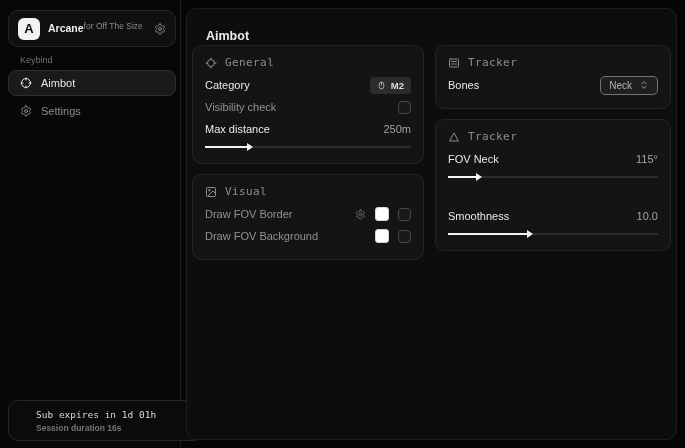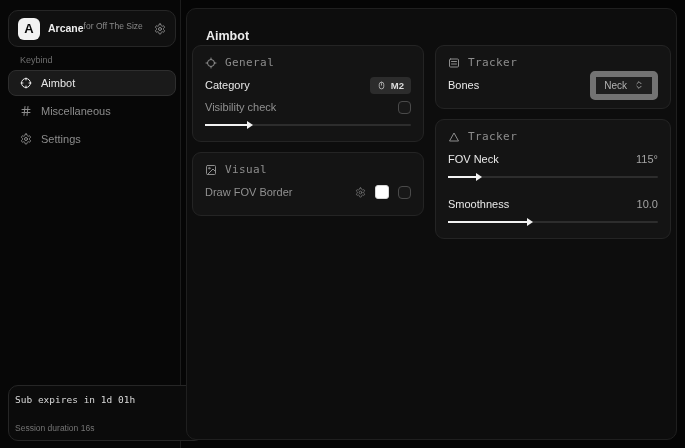--- a/index.html
+++ b/index.html
@@ -23,23 +23,23 @@
   .logo-sub{font-size:8.5px;color:#8a8a8a;}
   .logo-gear{margin-left:auto;color:#8a8a8a;cursor:pointer;}
   .category{position:absolute;left:20px;top:55px;font-size:9px;color:#6e6e6e;}
   .nav{position:absolute;left:8px;top:70px;width:168px;display:flex;
     flex-direction:column;gap:2px;}
   .nav-item{height:26px;box-sizing:border-box;display:flex;align-items:center;
     gap:9px;padding:0 11px;border-radius:8px;border:1px solid transparent;
     color:#8c8c8c;font-size:11px;cursor:pointer;}
   .nav-item.active{background:#1a1a1a;border-color:#2e2e2e;color:#e6e6e6;}
   .footer-card{position:absolute;left:8px;bottom:7px;width:196px;box-sizing:border-box;
-    background:#0b0b0b;border:1px solid #262626;border-radius:10px;padding:8px 6px 7px;}
+    background:#0b0b0b;border:1px solid #262626;border-radius:10px;padding:8px 27px 7px;}
   .footer-expiry{font-family:"DejaVu Sans Mono",monospace;font-size:9.5px;color:#d9d9d9;}
-  .footer-session{font-size:8.5px;font-weight:normal;color:#757575;margin-top:18px;}
+  .footer-session{font-size:8.5px;font-weight:bold;color:#757575;margin-top:3px;}
   
   .main{position:absolute;left:186px;top:8px;width:491px;height:432px;
     box-sizing:border-box;background:#0d0d0d;border:1px solid #1f1f1f;border-radius:10px;}
   .main-title{position:absolute;left:19px;top:20px;font-size:12.5px;
     font-weight:bold;color:#ececec;}
   .col{position:absolute;top:36px;display:flex;flex-direction:column;gap:10px;}
   .col-left{left:5px;width:232px;}
   .col-right{left:248px;width:236px;}
   .card{box-sizing:border-box;background:#141414;border:1px solid #242424;
     border-radius:9px;padding:10px 12px 12px;}
@@ -49,35 +49,35 @@
   .row{display:flex;align-items:center;justify-content:space-between;height:22px;}
   .lbl-dim{font-size:11px;color:#919191;}
   .lbl-strong{font-size:11px;font-weight:400;color:#e9e9e9;}
   .val{font-size:11px;color:#a3a3a3;}
   .checkbox{width:13px;height:13px;box-sizing:border-box;border:1.5px solid #4a4a4a;
     border-radius:4px;background:#181818;cursor:pointer;}
   .badge{display:flex;align-items:flex-start;gap:5px;background:#2c2c2c;border-radius:4px;
     padding:3px 7px;color:#dcdcdc;font-size:9.5px;font-weight:600;cursor:pointer;}
   .badge svg{color:#cfcfcf;}
   .select-btn{display:flex;align-items:center;gap:7px;background:#1f1f1f;
-    border:6px solid #737373;border-radius:5px;padding:3px 8px;color:#b3b3b3;
+    border:1px solid #737373;border-radius:5px;padding:3px 8px;color:#b3b3b3;
     font-size:10px;cursor:pointer;}
   .row-icons{display:flex;align-items:center;gap:9px;}
   .gear-small{color:#6f6f6f;cursor:pointer;}
   .swatch{width:12px;height:12px;border-radius:3px;cursor:pointer;
     border:1px solid #d8d8d8;}
   .slider{position:relative;height:9px;margin-top:2px;cursor:pointer;}
   .slider .track{position:absolute;left:0;right:0;top:3.5px;height:2px;
     background:#2d2d2d;border-radius:1px;}
   .slider .fill{position:absolute;left:0;top:3.5px;height:2px;background:#f2f2f2;}
   .slider .fill::after{content:"";position:absolute;right:-5px;top:50%;
     transform:translateY(-50%);
     border-left:6px solid #f2f2f2;border-top:4px solid transparent;
     border-bottom:4px solid transparent;}
-  .mt6{margin-top:12px;}
+  .mt6{margin-top:24px;}
 </style>
 </head>
 <body>
 
 <div class="sidebar">
 
   <div class="logo-card">
     <div class="logo-box">
       <span>A</span>
     </div>
@@ -103,31 +103,20 @@
             <line x1="22" y1="12" x2="18" y2="12"></line>
             <line x1="6" y1="12" x2="2" y2="12"></line>
             <line x1="12" y1="6" x2="12" y2="2"></line>
             <line x1="12" y1="22" x2="12" y2="18"></line>
           </svg>
       </span>
       <span>Aimbot</span>
     </div>
     <div class="nav-item">
       <span>
-        <svg width="12" height="12" viewBox="0 0 24 24" fill="none" stroke="currentColor" stroke-width="2" stroke-linecap="round">
-            <line x1="4" y1="9" x2="20" y2="9"></line>
-            <line x1="4" y1="15" x2="20" y2="15"></line>
-            <line x1="10" y1="3" x2="8" y2="21"></line>
-            <line x1="16" y1="3" x2="14" y2="21"></line>
-          </svg>
-      </span>
-      <span>Miscellaneous</span>
-    </div>
-    <div class="nav-item">
-      <span>
         <svg width="12" height="12" viewBox="0 0 24 24" fill="none" stroke="currentColor" stroke-width="2" stroke-linecap="round" stroke-linejoin="round">
             <path d="M12.22 2h-.44a2 2 0 0 0-2 2v.18a2 2 0 0 1-1 1.73l-.43.25a2 2 0 0 1-2 0l-.15-.08a2 2 0 0 0-2.73.73l-.22.38a2 2 0 0 0 .73 2.73l.15.1a2 2 0 0 1 1 1.72v.51a2 2 0 0 1-1 1.74l-.15.09a2 2 0 0 0-.73 2.73l.22.38a2 2 0 0 0 2.73.73l.15-.08a2 2 0 0 1 2 0l.43.25a2 2 0 0 1 1 1.73V20a2 2 0 0 0 2 2h.44a2 2 0 0 0 2-2v-.18a2 2 0 0 1 1-1.73l.43-.25a2 2 0 0 1 2 0l.15.08a2 2 0 0 0 2.73-.73l.22-.39a2 2 0 0 0-.73-2.73l-.15-.08a2 2 0 0 1-1-1.74v-.5a2 2 0 0 1 1-1.74l.15-.09a2 2 0 0 0 .73-2.73l-.22-.38a2 2 0 0 0-2.73-.73l-.15.08a2 2 0 0 1-2 0l-.43-.25a2 2 0 0 1-1-1.73V4a2 2 0 0 0-2-2z"></path>
             <circle cx="12" cy="12" r="3"></circle>
           </svg>
       </span>
       <span>Settings</span>
     </div>
   </div>
 
   <div class="footer-card">
@@ -162,20 +151,24 @@
                 <rect x="6" y="3" width="12" height="18" rx="6"></rect>
                 <line x1="12" y1="7" x2="12" y2="11"></line>
               </svg>
           </span>
           <span>M2</span>
         </span>
       </div>
       <div class="row">
         <span class="lbl-dim">Visibility check</span>
         <span class="checkbox"></span>
+      </div>
+      <div class="row">
+        <span class="lbl-strong">Max distance</span>
+        <span class="val">250m</span>
       </div>
       <div class="slider">
         <div class="track"></div>
         <div class="fill" style="width: 21%;"></div>
       </div>
     </div>
 
     <div class="card">
       <div class="card-header">
         <span>
@@ -193,20 +186,27 @@
           <span class="gear-small">
             <svg width="11" height="11" viewBox="0 0 24 24" fill="none" stroke="currentColor" stroke-width="2" stroke-linecap="round" stroke-linejoin="round">
                 <path d="M12.22 2h-.44a2 2 0 0 0-2 2v.18a2 2 0 0 1-1 1.73l-.43.25a2 2 0 0 1-2 0l-.15-.08a2 2 0 0 0-2.73.73l-.22.38a2 2 0 0 0 .73 2.73l.15.1a2 2 0 0 1 1 1.72v.51a2 2 0 0 1-1 1.74l-.15.09a2 2 0 0 0-.73 2.73l.22.38a2 2 0 0 0 2.73.73l.15-.08a2 2 0 0 1 2 0l.43.25a2 2 0 0 1 1 1.73V20a2 2 0 0 0 2 2h.44a2 2 0 0 0 2-2v-.18a2 2 0 0 1 1-1.73l.43-.25a2 2 0 0 1 2 0l.15.08a2 2 0 0 0 2.73-.73l.22-.39a2 2 0 0 0-.73-2.73l-.15-.08a2 2 0 0 1-1-1.74v-.5a2 2 0 0 1 1-1.74l.15-.09a2 2 0 0 0 .73-2.73l-.22-.38a2 2 0 0 0-2.73-.73l-.15.08a2 2 0 0 1-2 0l-.43-.25a2 2 0 0 1-1-1.73V4a2 2 0 0 0-2-2z"></path>
                 <circle cx="12" cy="12" r="3"></circle>
               </svg>
           </span>
           <span class="swatch" style="background:#ffffff;"></span>
           <span class="checkbox"></span>
         </span>
       </div>
+      <div class="row">
+        <span class="lbl-dim">Draw FOV Background</span>
+        <span class="row-icons">
+          <span class="swatch" style="background:#ffffff;"></span>
+          <span class="checkbox"></span>
+        </span>
+      </div>
     </div>
   </div>
 
   <div class="col col-right">
 
     <div class="card">
       <div class="card-header">
         <span>
           <svg width="12" height="12" viewBox="0 0 24 24" fill="none" stroke="currentColor" stroke-width="2" stroke-linecap="round">
               <rect x="3" y="4" width="18" height="16" rx="2"></rect>

